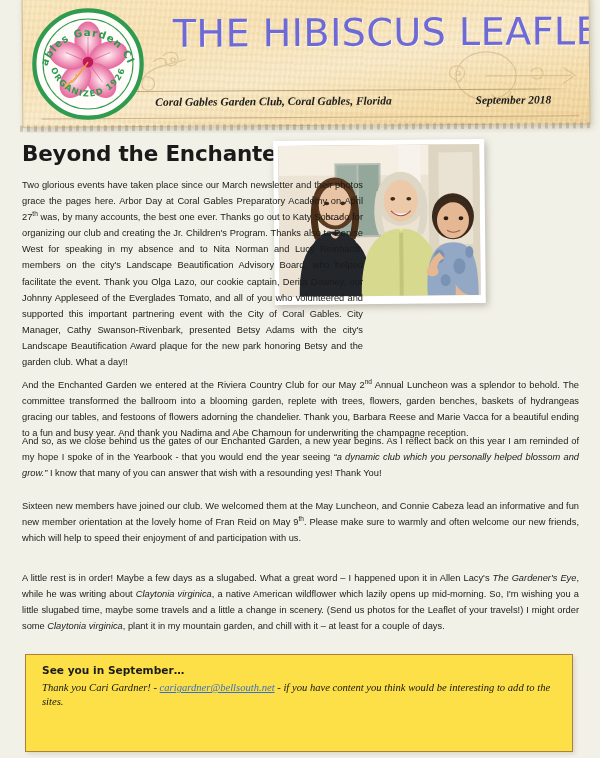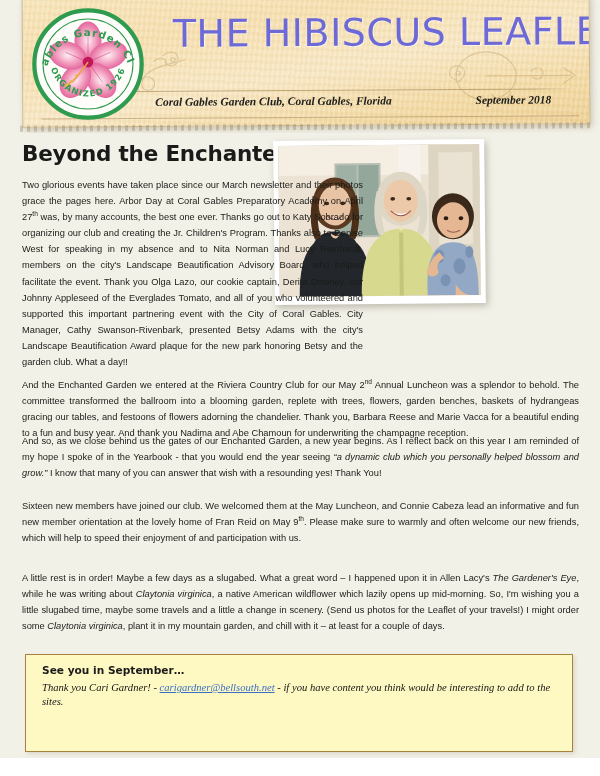--- a/index.html
+++ b/index.html
@@ -207,21 +207,21 @@
   em.ital { font-style: italic; }
   sup.ord { font-size: 6.6px; vertical-align: super; line-height: 0; }
 
   
   .footbox {
     position: absolute;
     left: 25px;
     top: 521px;
     width: 548px;
     height: 98px;
-    background: #fef9c3;
+    background: #fde047;
     border: 1.3px solid #a8823d;
     box-sizing: border-box;
     padding: 9px 14px 8px 16px;
     box-shadow: 2px 2px 4px rgba(120,100,60,.18);
   }
   .footbox-title {
     font-family: "DejaVu Sans", sans-serif;
     font-weight: bold;
     font-size: 10.6px;
     color: #1a1a1a;

